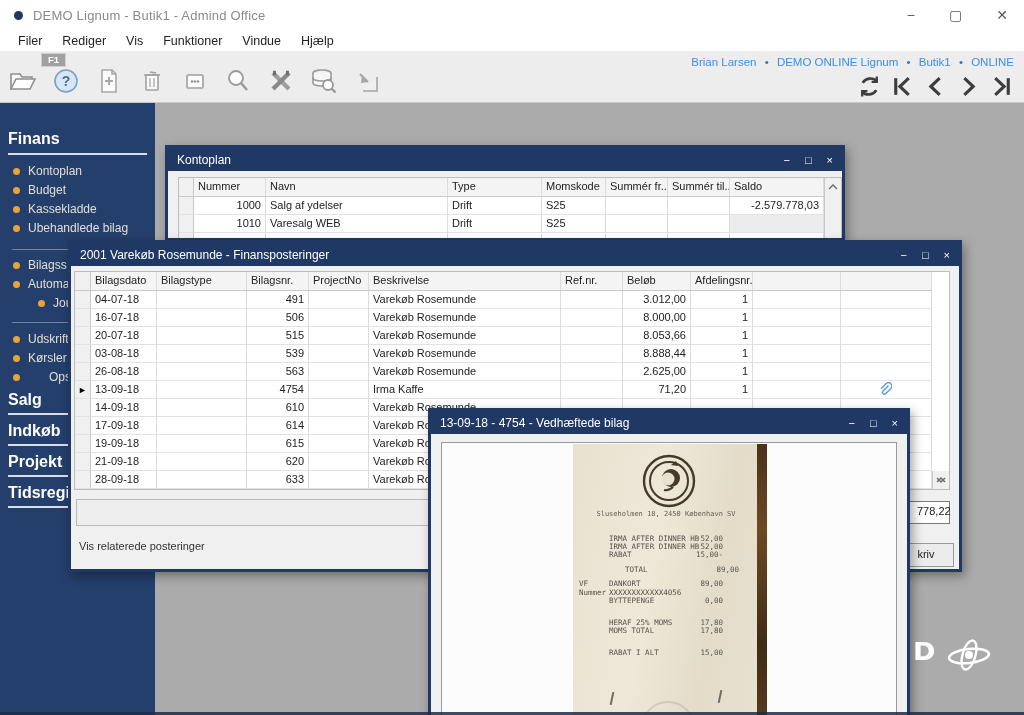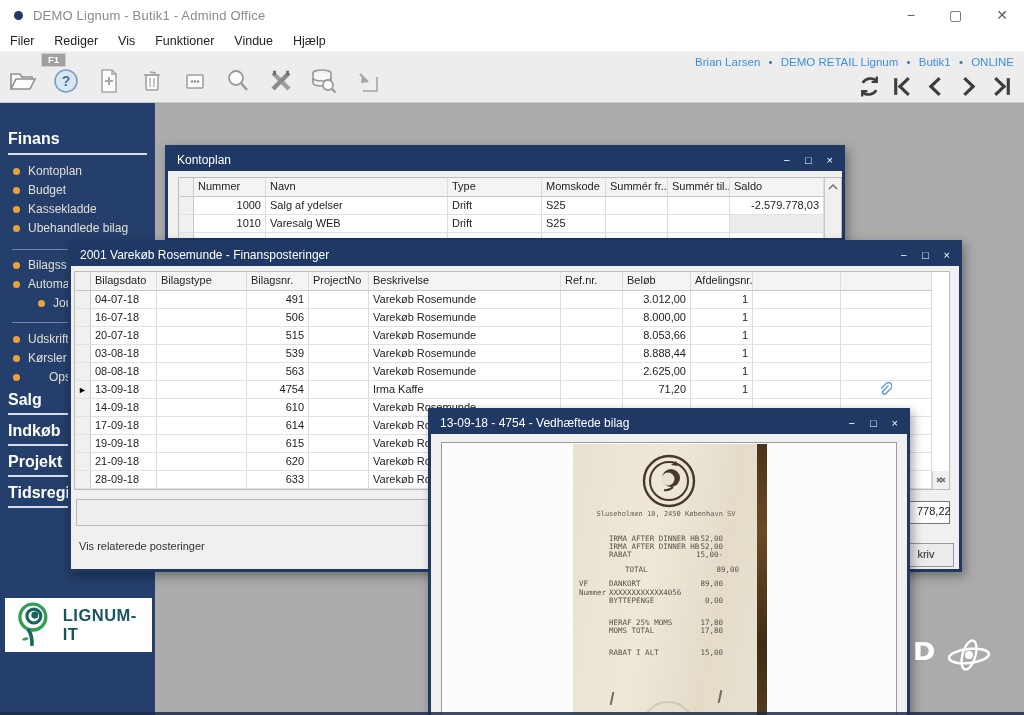--- a/index.html
+++ b/index.html
@@ -4,21 +4,21 @@
 <style>
   html,body{margin:0;padding:0;background:#666;}
   #app{position:relative;width:1024px;height:715px;overflow:hidden;background:#ababab;
        font-family:"Liberation Sans",sans-serif;color:#222;cursor:default;}
   
   .titlebar{position:absolute;left:0;top:0;width:1024px;height:30px;background:#fff;display:flex;align-items:center;}
   .app-dot{width:9px;height:9px;border-radius:50%;background:#1f3864;margin:0 10px 0 14px;}
   .app-title{font-size:13px;color:#8a8a8a;letter-spacing:.2px;}
   .main-ctrls{margin-left:auto;display:flex;gap:34px;padding-right:16px;color:#5a5a5a;font-size:14px;}
   .main-ctrls span{line-height:30px;}
-  .menubar{position:absolute;left:0;top:30px;width:1024px;height:22px;background:#fff;display:flex;align-items:center;border-bottom:1px solid #f0f0f0;box-sizing:border-box;}
+  .menubar{position:absolute;left:0;top:30px;width:1024px;height:22px;background:#fff;display:flex;align-items:center;padding-left:8px;border-bottom:1px solid #f0f0f0;box-sizing:border-box;}
   .menu-item{font-size:12.5px;color:#222;padding:0 10px;line-height:22px;}
   .toolbar{position:absolute;left:0;top:52px;width:1024px;height:51px;background:#ededed;border-bottom:1px solid #c9c9c9;box-sizing:border-box;}
   .tb-icons{position:absolute;left:6px;top:12px;display:flex;gap:9px;}
   .tb-btn{width:34px;height:34px;display:flex;align-items:center;justify-content:center;}
   .f1-badge{position:absolute;left:41px;top:1px;background:#a0a0a0;border:1px solid #cfcfcf;color:#fff;font-size:9.5px;font-weight:bold;padding:0 6px;line-height:12px;}
   .session{position:absolute;right:10px;top:4px;font-size:11.5px;}
   .session .lnk{color:#3f8ede;}
   .session .sep{color:#2e75b6;padding:0 5px;}
   .navbtns{position:absolute;right:10px;top:22px;display:flex;gap:8px;}
   .navbtns svg{display:block;}
@@ -162,21 +162,21 @@
           <path d="M11 25 h14 V11" fill="#efefef"></path>
             <path d="M8 8 l8 8" stroke-width="2.2"></path>
             <path d="M16 16 l-7 1 1 -7 Z" fill="#a5a5a5" stroke="none"></path>
         </svg>
         </span>
     </div>
     <span class="f1-badge">F1</span>
     <div class="session">
       <span class="lnk">Brian Larsen</span>
       <span class="sep">•</span>
-      <span class="lnk">DEMO RETAIL Lignum</span>
+      <span class="lnk">DEMO ONLINE Lignum</span>
       <span class="sep">•</span>
       <span class="lnk">Butik1</span>
       <span class="sep">•</span>
       <span class="lnk">ONLINE</span>
     </div>
     <div class="navbtns">
       <span>
         <svg width="25" height="25" viewBox="0 0 24 24" fill="none" stroke="#3d3d3d" stroke-width="2.6">
           <path d="M19 7 A8.5 8.5 0 0 0 5.5 8.5"></path>
             <path d="M5 17 A8.5 8.5 0 0 0 18.5 15.5"></path>
@@ -255,30 +255,20 @@
         <span class="lbl">Opsætr</span>
       </div>
     <div class="sect" style="top:288px;">Salg</div>
     <div class="sect-line" style="top:310px;"></div>
     <div class="sect" style="top:319px;">Indkøb</div>
     <div class="sect-line" style="top:341px;"></div>
     <div class="sect" style="top:350px;">Projekt</div>
     <div class="sect-line" style="top:372px;"></div>
     <div class="sect" style="top:381px;">Tidsregi</div>
     <div class="sect-line" style="top:403px;"></div>
-    <div class="logo-box">
-      <svg width="56" height="50" viewBox="0 0 56 50">
-        <circle cx="28" cy="17" r="13" fill="none" stroke="#2f9e57" stroke-width="3.4"></circle>
-        <circle cx="29" cy="16" r="7" fill="none" stroke="#17655c" stroke-width="3.2"></circle>
-        <circle cx="30" cy="15" r="3.6" fill="#17655c"></circle>
-        <path d="M23 29 q5 7 4 17" fill="none" stroke="#17655c" stroke-width="3.6"></path>
-        <path d="M24 38 q-5 -2 -7 2 q5 2 7 -2 Z" fill="#2f9e57"></path>
-      </svg>
-      <span class="logo-text">LIGNUM-IT</span>
-    </div>
   </div>
 
   <div class="win" style="left:165px;top:145px;width:680px;height:96px;">
     <div class="win-title">
       <span>Kontoplan</span>
       <span class="win-ctrls">
         <span>−</span>
         <span>□</span>
         <span>×</span>
       </span>
@@ -414,21 +404,21 @@
                 <div class="td c-proj"></div>
                 <div class="td c-besk">Varekøb Rosemunde</div>
                 <div class="td c-ref"></div>
                 <div class="td c-belob num">8.888,44</div>
                 <div class="td c-afd num">1</div>
                 <div class="td c-x1"></div>
                 <div class="td c-x2"></div>
               </div>
             <div class="tr">
                 <div class="td selc c-sel"></div>
-                <div class="td c-dato">08-08-18</div>
+                <div class="td c-dato">26-08-18</div>
                 <div class="td c-type"></div>
                 <div class="td c-nr num">563</div>
                 <div class="td c-proj"></div>
                 <div class="td c-besk">Varekøb Rosemunde</div>
                 <div class="td c-ref"></div>
                 <div class="td c-belob num">2.625,00</div>
                 <div class="td c-afd num">1</div>
                 <div class="td c-x1"></div>
                 <div class="td c-x2"></div>
               </div>

